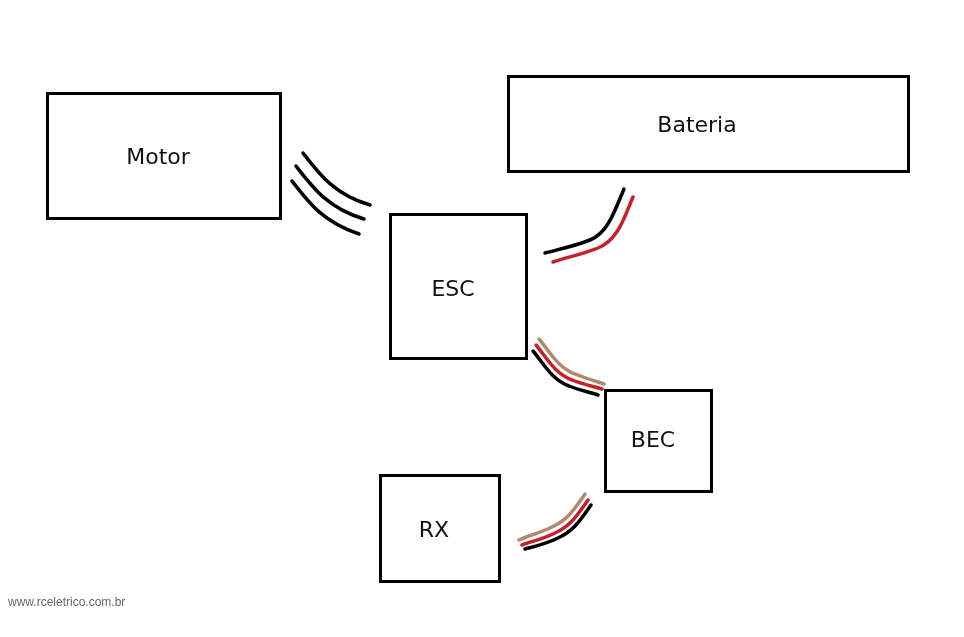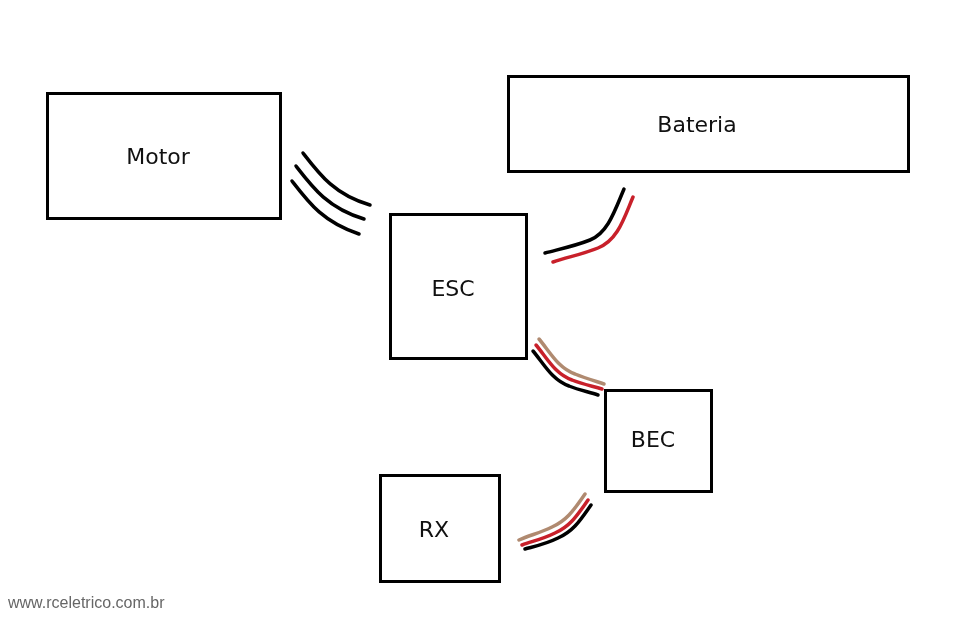--- a/index.html
+++ b/index.html
@@ -4,21 +4,21 @@
   <style>
     html, body { margin: 0; padding: 0; background: #ffffff; }
     body { width: 964px; height: 637px; position: relative; overflow: hidden; font-family: "DejaVu Sans", sans-serif; }
     svg#diagram { position: absolute; left: 0; top: 0; }
     .box { fill: #ffffff; stroke: #000000; stroke-width: 3; }
     .label { font-family: "DejaVu Sans", sans-serif; font-size: 22px; fill: #111111; text-anchor: middle; dominant-baseline: middle; }
     .wire { fill: none; stroke-width: 3.5; stroke-linecap: round; }
     .watermark { position: absolute; left: 6px; top: 596px; }
     .wm-title { font-family: "Liberation Sans", sans-serif; font-size: 26px; font-weight: bold; color: #e8e8e8;
       text-shadow: 0 0 3px #777, 0 0 2px #999; letter-spacing: 0px; line-height: 26px; }
-    .wm-url { font-family: "Liberation Sans", sans-serif; font-size: 16px; color: #666666; line-height: 13px; margin-left: 2px; }
+    .wm-url { font-family: "Liberation Sans", sans-serif; font-size: 12px; color: #666666; line-height: 13px; margin-left: 2px; }
   </style>
 </head>
 <body>
 
 <svg id="diagram" width="964" height="637" viewBox="0 0 964 637" xmlns="http://www.w3.org/2000/svg">
 
   <g>
     <rect class="box" x="47.5" y="93.5" width="233" height="125"></rect>
     <text class="label" x="158" y="158">Motor</text>
   </g>

